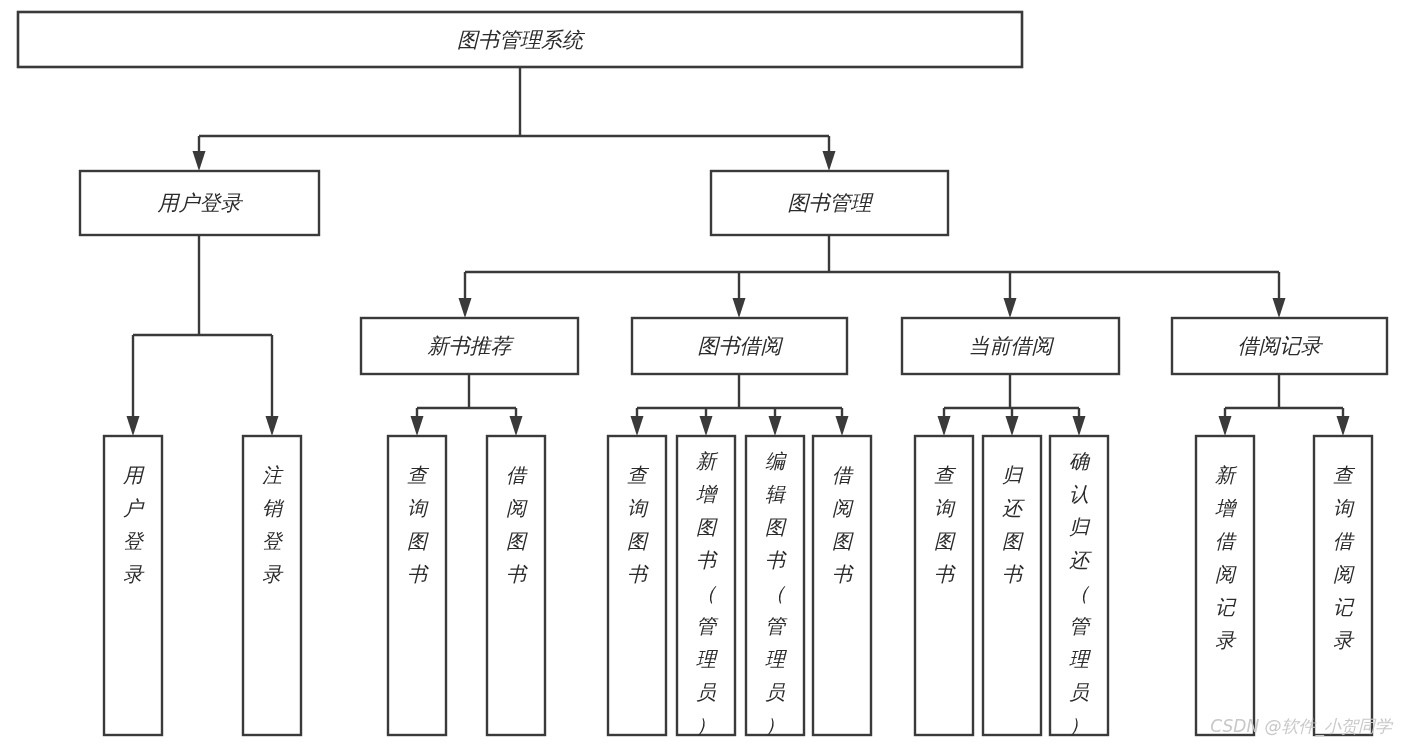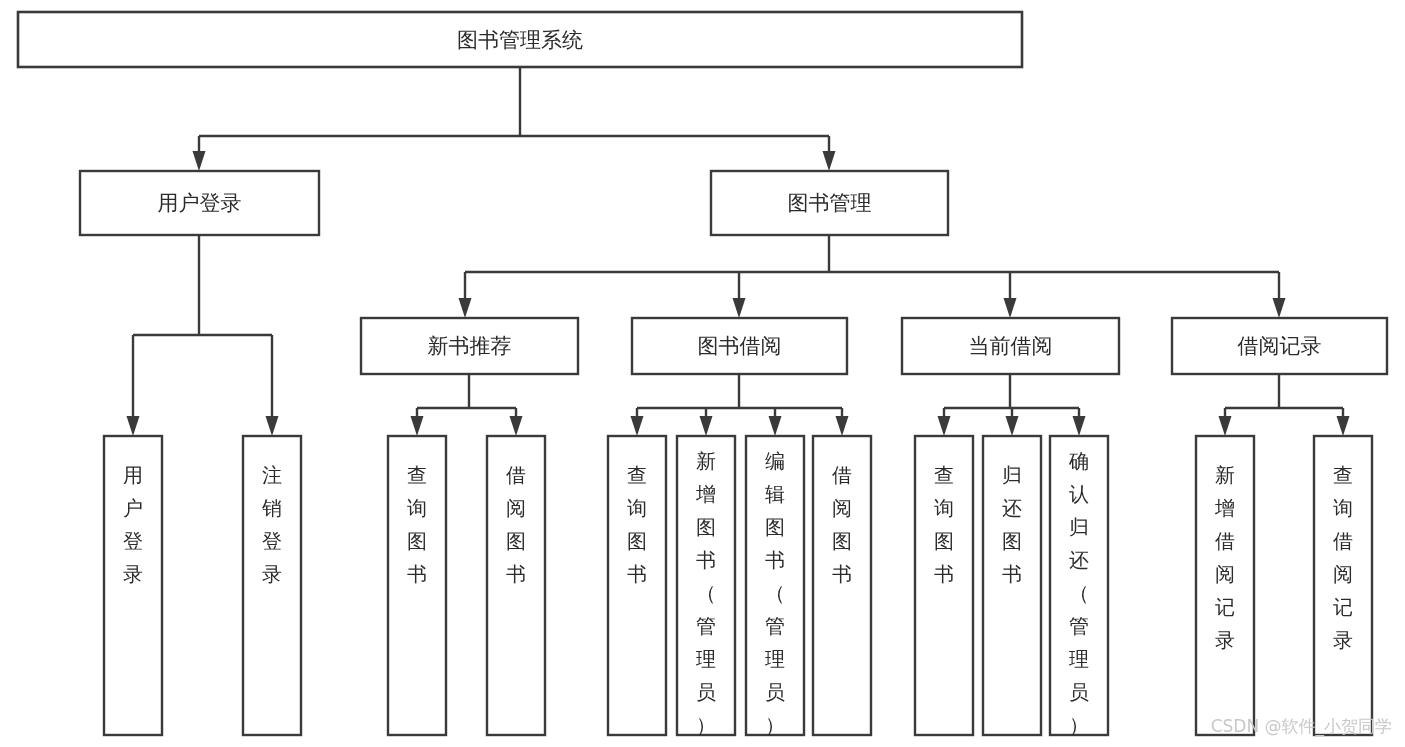--- a/index.html
+++ b/index.html
@@ -14,20 +14,21 @@
     font-family: "DejaVu Sans", "Liberation Sans", sans-serif;
     overflow: hidden;
     position: relative;
   }
   #diagram-root {
     position: absolute;
     left: 0;
     top: 0;
     width: 1405px;
     height: 684px;
+    font-style: italic;
   }
   svg.diagram-canvas {
     display: block;
     width: 1405px;
     height: 747px;
     background: #ffffff;
   }
   .node-box {
     fill: #ffffff;
     stroke: #3a3a3a;

